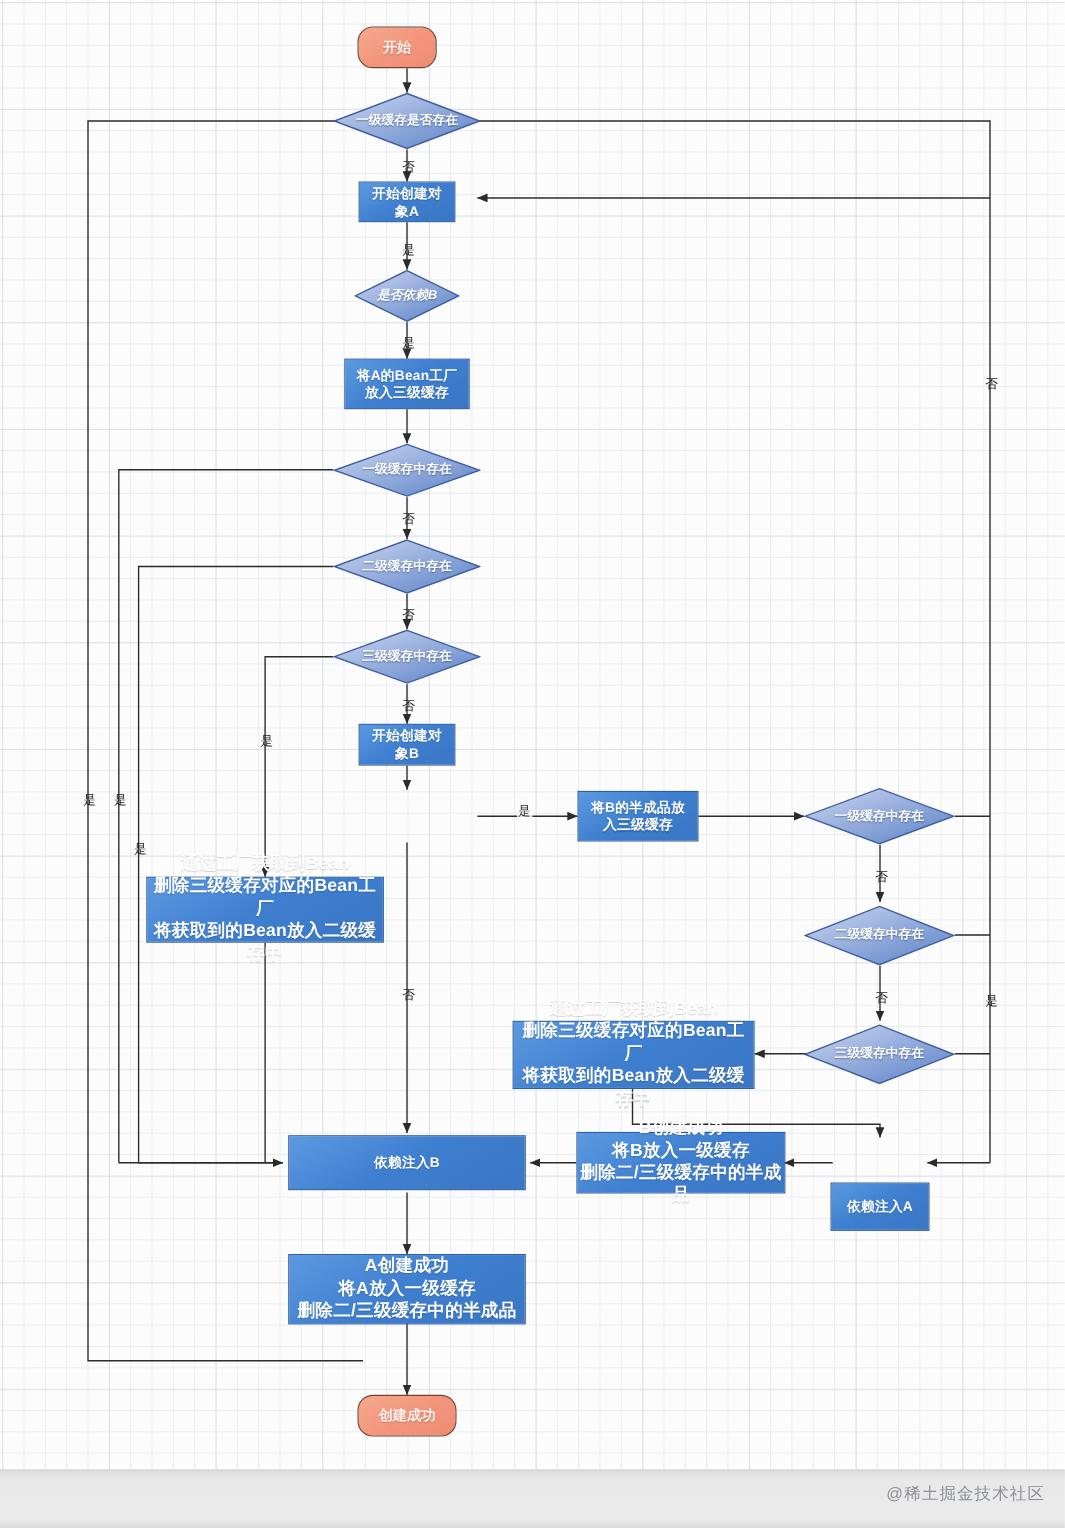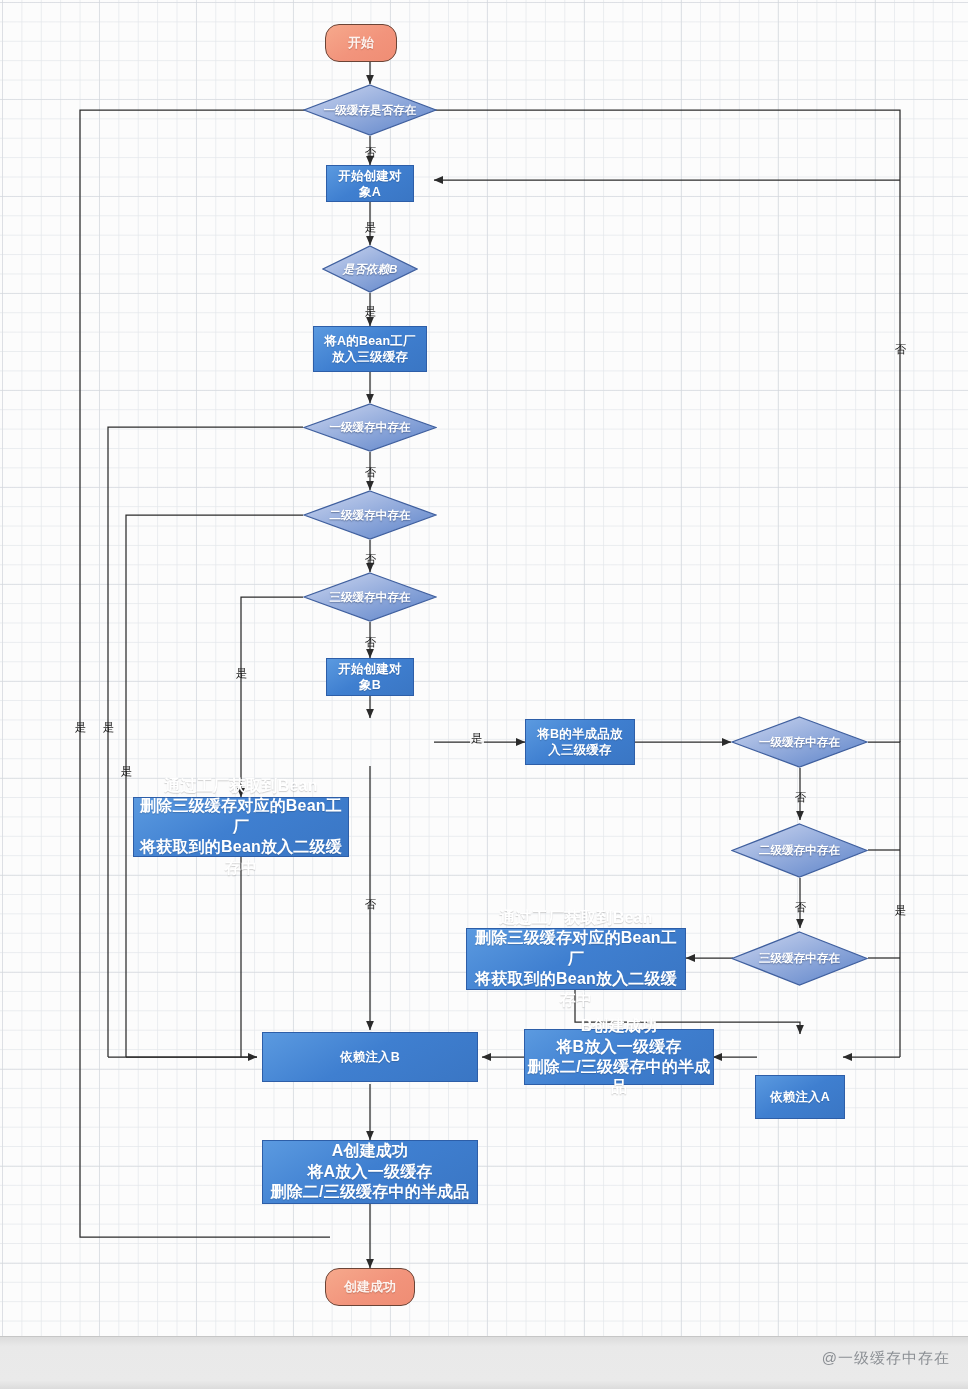--- a/index.html
+++ b/index.html
@@ -332,13 +332,13 @@
 
   <div class="elabel" style="left:470px;top:733px;">是</div>
   <div class="elabel vert" style="left:793px;top:783px;">否</div>
   <div class="elabel vert" style="left:793px;top:893px;">否</div>
   <div class="elabel vert" style="left:893px;top:895px;">是</div>
   <div class="elabel vert" style="left:893px;top:335px;">否</div>
 
 </div>
 
 <div id="chrome"></div>
-<div id="watermark">@一级缓存中存在</div>
+<div id="watermark">@稀土掘金技术社区</div>
 
 </body></html>

